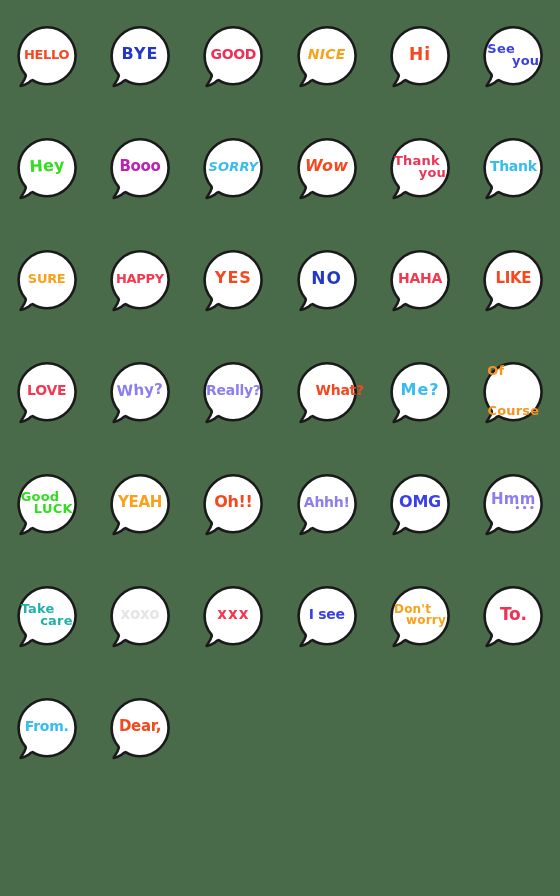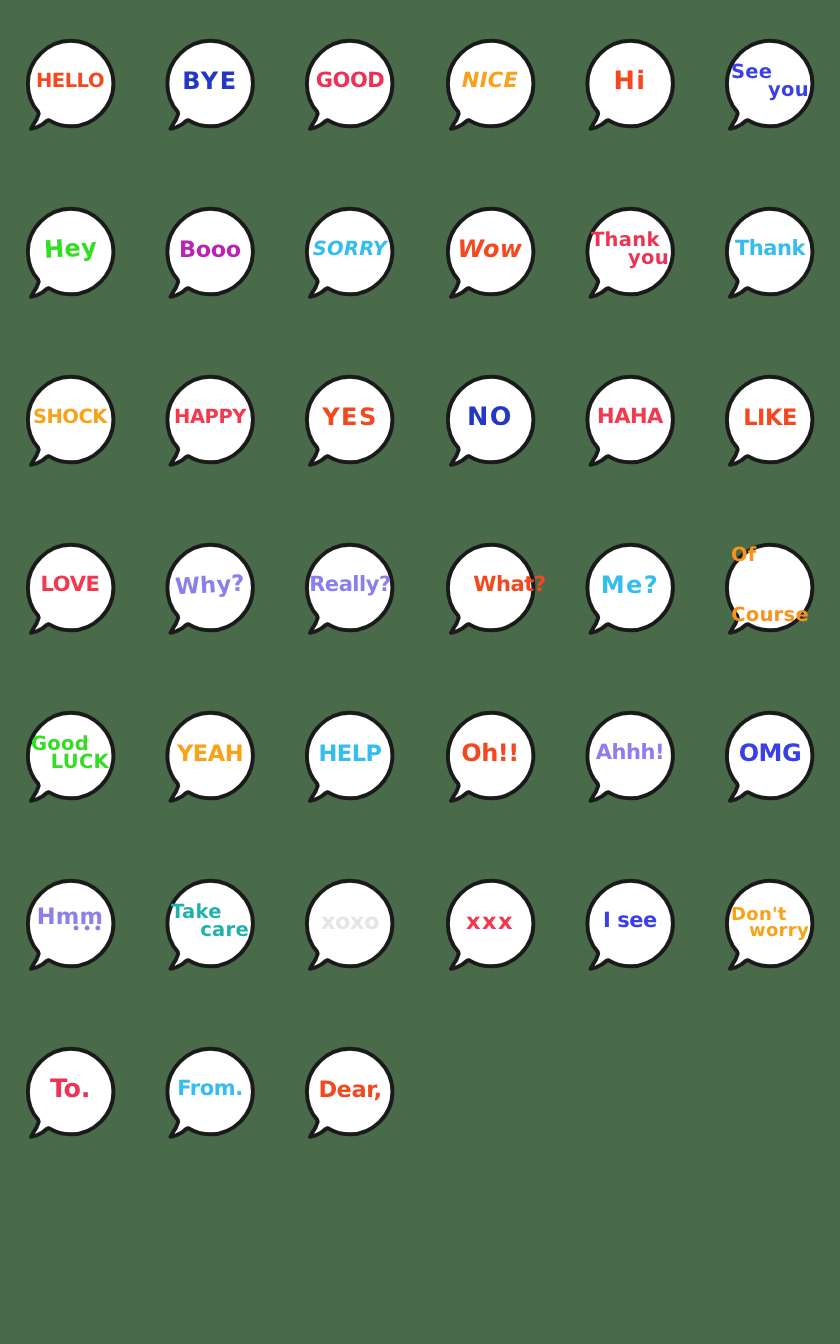--- a/index.html
+++ b/index.html
@@ -206,21 +206,21 @@
           <span class="line line-1">Thank</span>
         </div>
       </div>
     </div>
     <div class="sticker-cell">
       <div class="bubble">
         <svg class="bubble-svg" viewBox="0 0 64 64">
           <path d="M32.2 3.2 C47.4 3.2 60.6 16.2 60.6 31.8 C60.6 47.4 47.4 60.2 32.2 60.2 C26.9 60.2 21.8 58.7 17.6 56.1 L16.2 56.6 L13.3 58.9 L9.9 60.7 L5.6 61.9 L7.2 59.1 L9.4 55.6 L10.8 51.9 L10.4 50.4 C6.0 45.5 3.6 39.0 3.6 31.8 C3.6 16.2 17.0 3.2 32.2 3.2 Z" fill="#ffffff" stroke="#1a1a1a" stroke-width="2.6" stroke-linejoin="round" stroke-linecap="round"></path>
         </svg>
         <div class="bubble-label tight" style="color: rgb(249, 162, 25); font-size: 13px;">
-          <span class="line line-1">SHOCK</span>
+          <span class="line line-1">SURE</span>
         </div>
       </div>
     </div>
     <div class="sticker-cell">
       <div class="bubble">
         <svg class="bubble-svg" viewBox="0 0 64 64">
           <path d="M32.2 3.2 C47.4 3.2 60.6 16.2 60.6 31.8 C60.6 47.4 47.4 60.2 32.2 60.2 C26.9 60.2 21.8 58.7 17.6 56.1 L16.2 56.6 L13.3 58.9 L9.9 60.7 L5.6 61.9 L7.2 59.1 L9.4 55.6 L10.8 51.9 L10.4 50.4 C6.0 45.5 3.6 39.0 3.6 31.8 C3.6 16.2 17.0 3.2 32.2 3.2 Z" fill="#ffffff" stroke="#1a1a1a" stroke-width="2.6" stroke-linejoin="round" stroke-linecap="round"></path>
         </svg>
         <div class="bubble-label tight" style="color: rgb(242, 57, 79); font-size: 13px;">
           <span class="line line-1">HAPPY</span>
@@ -347,30 +347,20 @@
         <div class="bubble-label tight" style="color: rgb(249, 162, 25); font-size: 15px;">
           <span class="line line-1">YEAH</span>
         </div>
       </div>
     </div>
     <div class="sticker-cell">
       <div class="bubble">
         <svg class="bubble-svg" viewBox="0 0 64 64">
           <path d="M32.2 3.2 C47.4 3.2 60.6 16.2 60.6 31.8 C60.6 47.4 47.4 60.2 32.2 60.2 C26.9 60.2 21.8 58.7 17.6 56.1 L16.2 56.6 L13.3 58.9 L9.9 60.7 L5.6 61.9 L7.2 59.1 L9.4 55.6 L10.8 51.9 L10.4 50.4 C6.0 45.5 3.6 39.0 3.6 31.8 C3.6 16.2 17.0 3.2 32.2 3.2 Z" fill="#ffffff" stroke="#1a1a1a" stroke-width="2.6" stroke-linejoin="round" stroke-linecap="round"></path>
         </svg>
-        <div class="bubble-label tight" style="color: rgb(54, 189, 240); font-size: 15px;">
-          <span class="line line-1">HELP</span>
-        </div>
-      </div>
-    </div>
-    <div class="sticker-cell">
-      <div class="bubble">
-        <svg class="bubble-svg" viewBox="0 0 64 64">
-          <path d="M32.2 3.2 C47.4 3.2 60.6 16.2 60.6 31.8 C60.6 47.4 47.4 60.2 32.2 60.2 C26.9 60.2 21.8 58.7 17.6 56.1 L16.2 56.6 L13.3 58.9 L9.9 60.7 L5.6 61.9 L7.2 59.1 L9.4 55.6 L10.8 51.9 L10.4 50.4 C6.0 45.5 3.6 39.0 3.6 31.8 C3.6 16.2 17.0 3.2 32.2 3.2 Z" fill="#ffffff" stroke="#1a1a1a" stroke-width="2.6" stroke-linejoin="round" stroke-linecap="round"></path>
-        </svg>
         <div class="bubble-label tight" style="color: rgb(244, 72, 31); font-size: 16px;">
           <span class="line line-1">Oh!!</span>
         </div>
       </div>
     </div>
     <div class="sticker-cell">
       <div class="bubble">
         <svg class="bubble-svg" viewBox="0 0 64 64">
           <path d="M32.2 3.2 C47.4 3.2 60.6 16.2 60.6 31.8 C60.6 47.4 47.4 60.2 32.2 60.2 C26.9 60.2 21.8 58.7 17.6 56.1 L16.2 56.6 L13.3 58.9 L9.9 60.7 L5.6 61.9 L7.2 59.1 L9.4 55.6 L10.8 51.9 L10.4 50.4 C6.0 45.5 3.6 39.0 3.6 31.8 C3.6 16.2 17.0 3.2 32.2 3.2 Z" fill="#ffffff" stroke="#1a1a1a" stroke-width="2.6" stroke-linejoin="round" stroke-linecap="round"></path>
         </svg>

